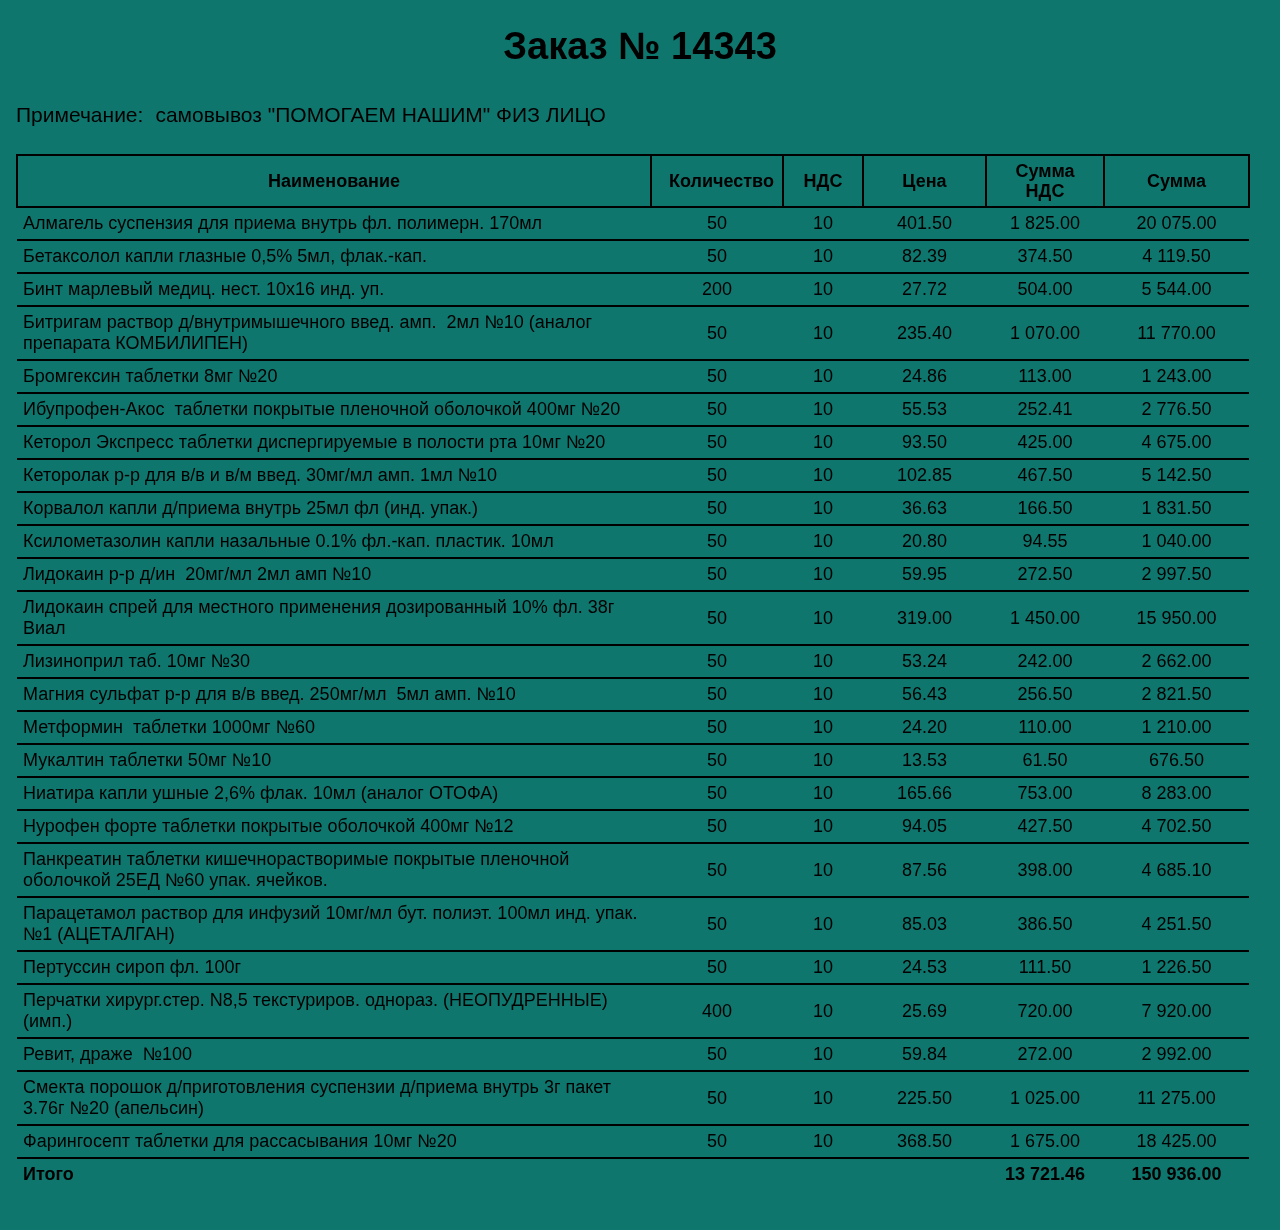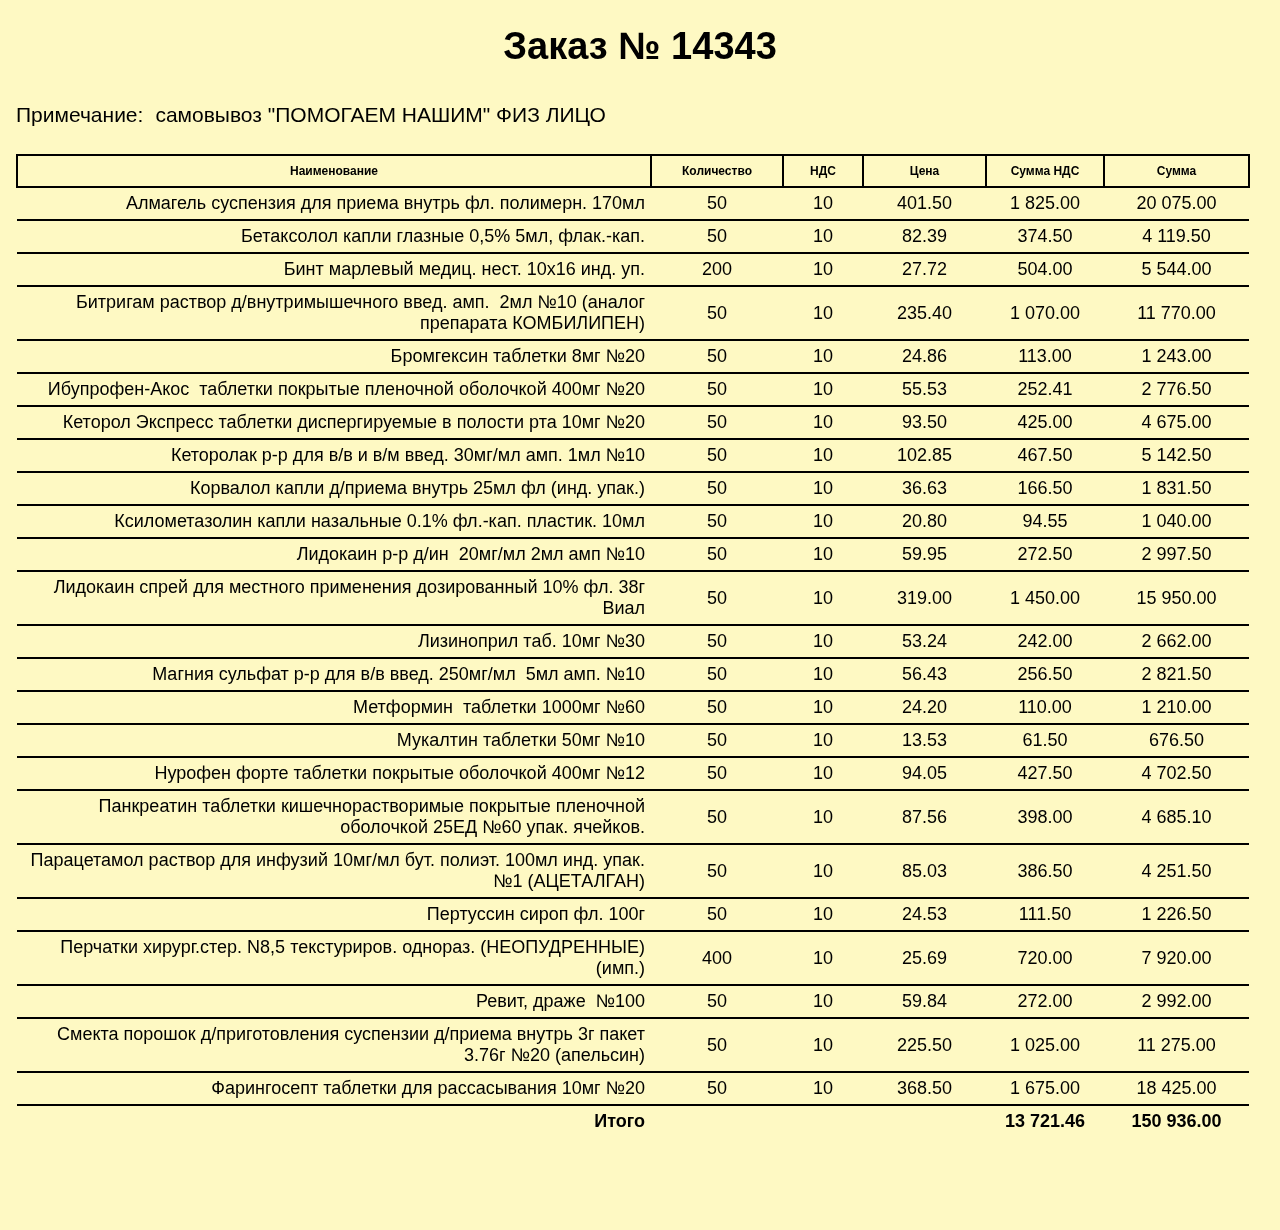--- a/index.html
+++ b/index.html
@@ -6,21 +6,21 @@
     margin: 0;
     padding: 0;
     background: #ffffff;
     color: #000000;
     font-family: "Liberation Sans", sans-serif;
   }
   .page {
     width: 1280px;
     height: 1230px;
     box-sizing: border-box;
-    background: #fef9c3;
+    background: #0f766e;
     overflow: hidden;
   }
   .title {
     margin: 24px 0 0 0;
     text-align: center;
     font-size: 38px;
     font-weight: bold;
     line-height: 44px;
   }
   .note {
@@ -31,37 +31,37 @@
   }
   .note-label { margin-right: 12px; }
   table.order-table {
     border-collapse: collapse;
     table-layout: fixed;
     width: 1232px;
     margin: 26px 0 0 16px;
   }
   table.order-table th {
     border: 2px solid #000;
-    font-size: 12px;
+    font-size: 18px;
     font-weight: bold;
     padding: 5px 17px;
     text-align: center;
     line-height: 20px;
     overflow: hidden;
   }
   table.order-table td {
     border-bottom: 2px solid #000;
     font-size: 18px;
     line-height: 21px;
     padding: 5px 6px;
     vertical-align: middle;
     overflow: hidden;
   }
   td.name {
-    text-align: right;
+    text-align: left;
     white-space: pre-wrap;
   }
   td.num { text-align: center; }
   tfoot td {
     border-bottom: none !important;
     font-weight: bold;
   }
 </style>
 </head>
 <body>
@@ -214,20 +214,28 @@
   </tr>
         <tr>
     <td class="name">Мукалтин таблетки 50мг №10</td>
     <td class="num">50</td>
     <td class="num">10</td>
     <td class="num">13.53</td>
     <td class="num">61.50</td>
     <td class="num">676.50</td>
   </tr>
         <tr>
+    <td class="name">Ниатира капли ушные 2,6% флак. 10мл (аналог ОТОФА)</td>
+    <td class="num">50</td>
+    <td class="num">10</td>
+    <td class="num">165.66</td>
+    <td class="num">753.00</td>
+    <td class="num">8 283.00</td>
+  </tr>
+        <tr>
     <td class="name">Нурофен форте таблетки покрытые оболочкой 400мг №12</td>
     <td class="num">50</td>
     <td class="num">10</td>
     <td class="num">94.05</td>
     <td class="num">427.50</td>
     <td class="num">4 702.50</td>
   </tr>
         <tr>
     <td class="name">Панкреатин таблетки кишечнорастворимые покрытые пленочной оболочкой 25ЕД №60 упак. ячейков.</td>
     <td class="num">50</td>

